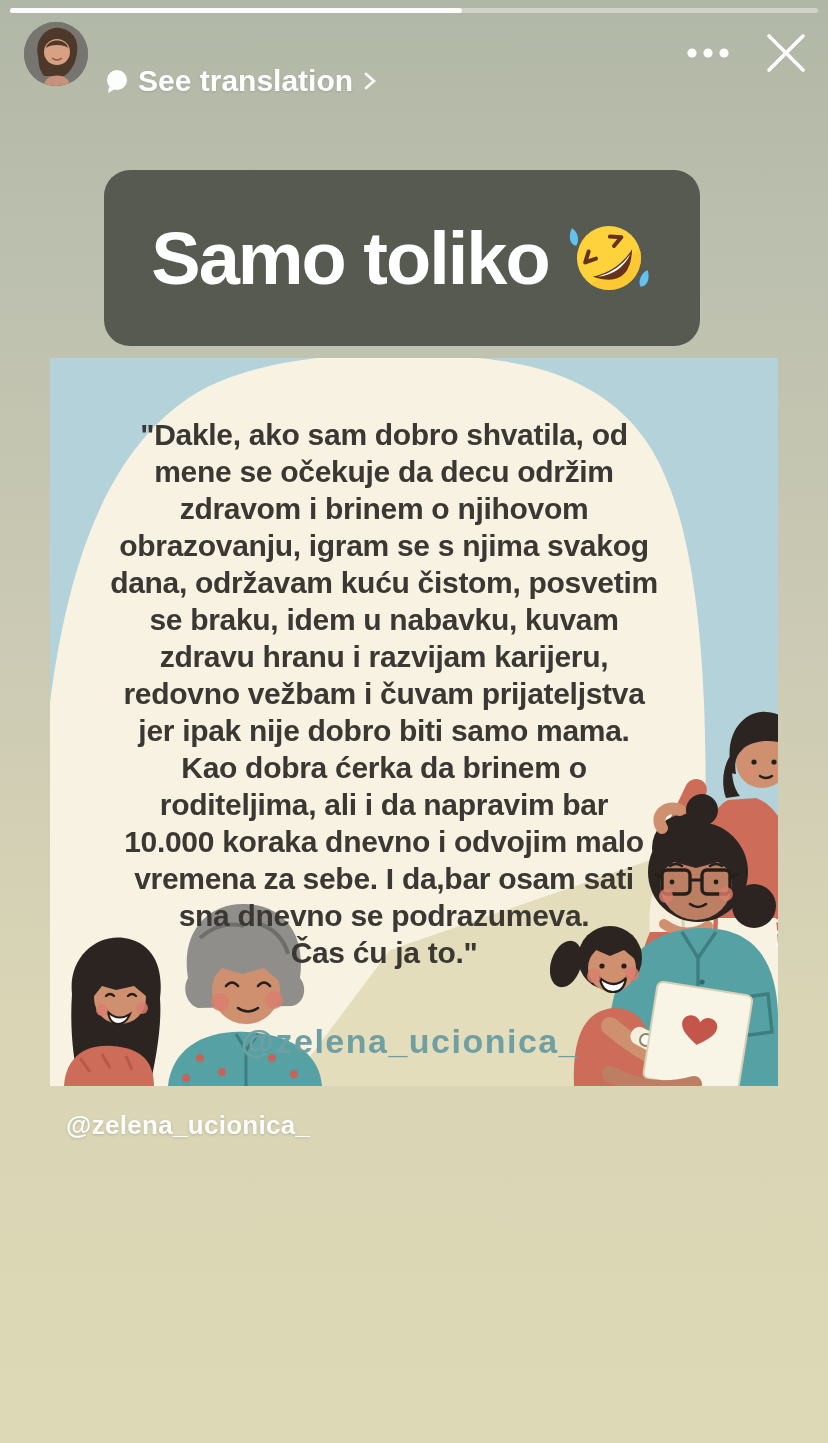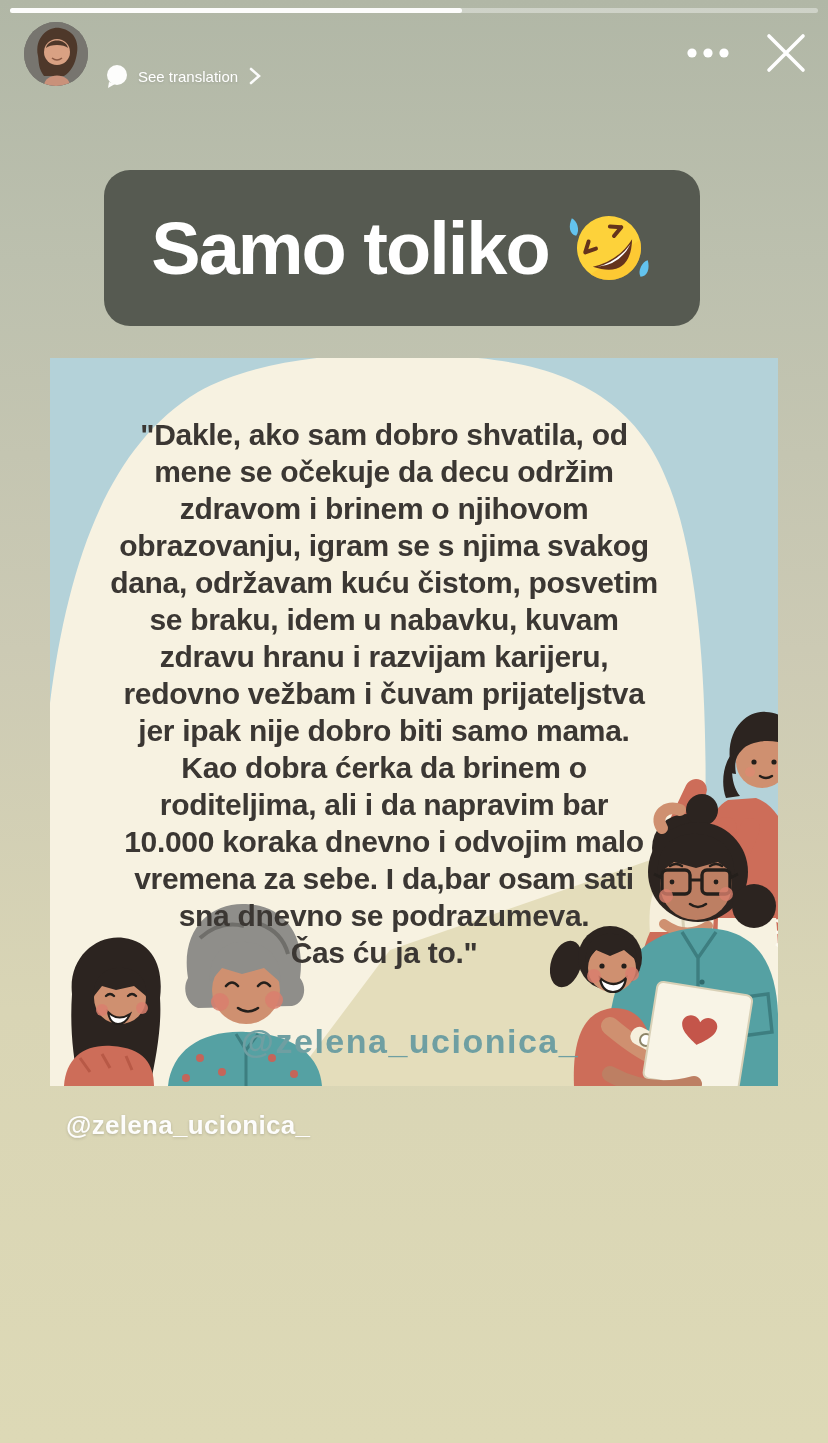--- a/index.html
+++ b/index.html
@@ -20,27 +20,27 @@
   .hdr { position:absolute; left:0; top:0; width:100%; height:110px; }
   .avatar {
     position:absolute; left:24px; top:22px; width:64px; height:64px;
     border-radius:50%; overflow:hidden; background:#6f6f6b; cursor:pointer;
   }
   .id-row1 { position:absolute; left:105px; top:32px; display:flex; align-items:center; gap:9px; }
   .username { color:#fff; font-weight:700; font-size:26px; letter-spacing:-0.3px;
     text-shadow:0 1px 3px rgba(0,0,0,0.12); }
   .timestamp { color:rgba(255,255,255,0.72); font-size:26px; font-weight:400; margin-left:4px; }
   .id-row2 { position:absolute; left:105px; top:64px; display:flex; align-items:center; gap:9px; cursor:pointer; }
-  .see-translation { color:#fff; font-weight:400; font-size:15px; text-shadow:0 1px 3px rgba(0,0,0,0.12); }
+  .see-translation { color:#fff; font-weight:700; font-size:30px; text-shadow:0 1px 3px rgba(0,0,0,0.12); }
   .hdr-btn { position:absolute; cursor:pointer; display:flex; align-items:center; justify-content:center; }
   .more-btn { left:678px; top:30px; width:60px; height:46px; }
   .close-btn { left:755px; top:22px; width:62px; height:62px; }
   
   .sticker {
-    position:absolute; left:104px; top:170px; width:596px; height:156px;
+    position:absolute; left:104px; top:170px; width:596px; height:176px;
     background:#565a51; border-radius:26px;
     display:flex; align-items:center; justify-content:center; gap:16px; cursor:pointer;
   }
   .sticker-text {
     color:#fff; font-weight:700; font-size:74px; letter-spacing:-2px; white-space:nowrap;
   }
   
   .card { position:absolute; left:50px; top:358px; width:728px; height:728px; cursor:pointer; }
   .card svg.scene { position:absolute; left:0; top:0; }
   .quote {

